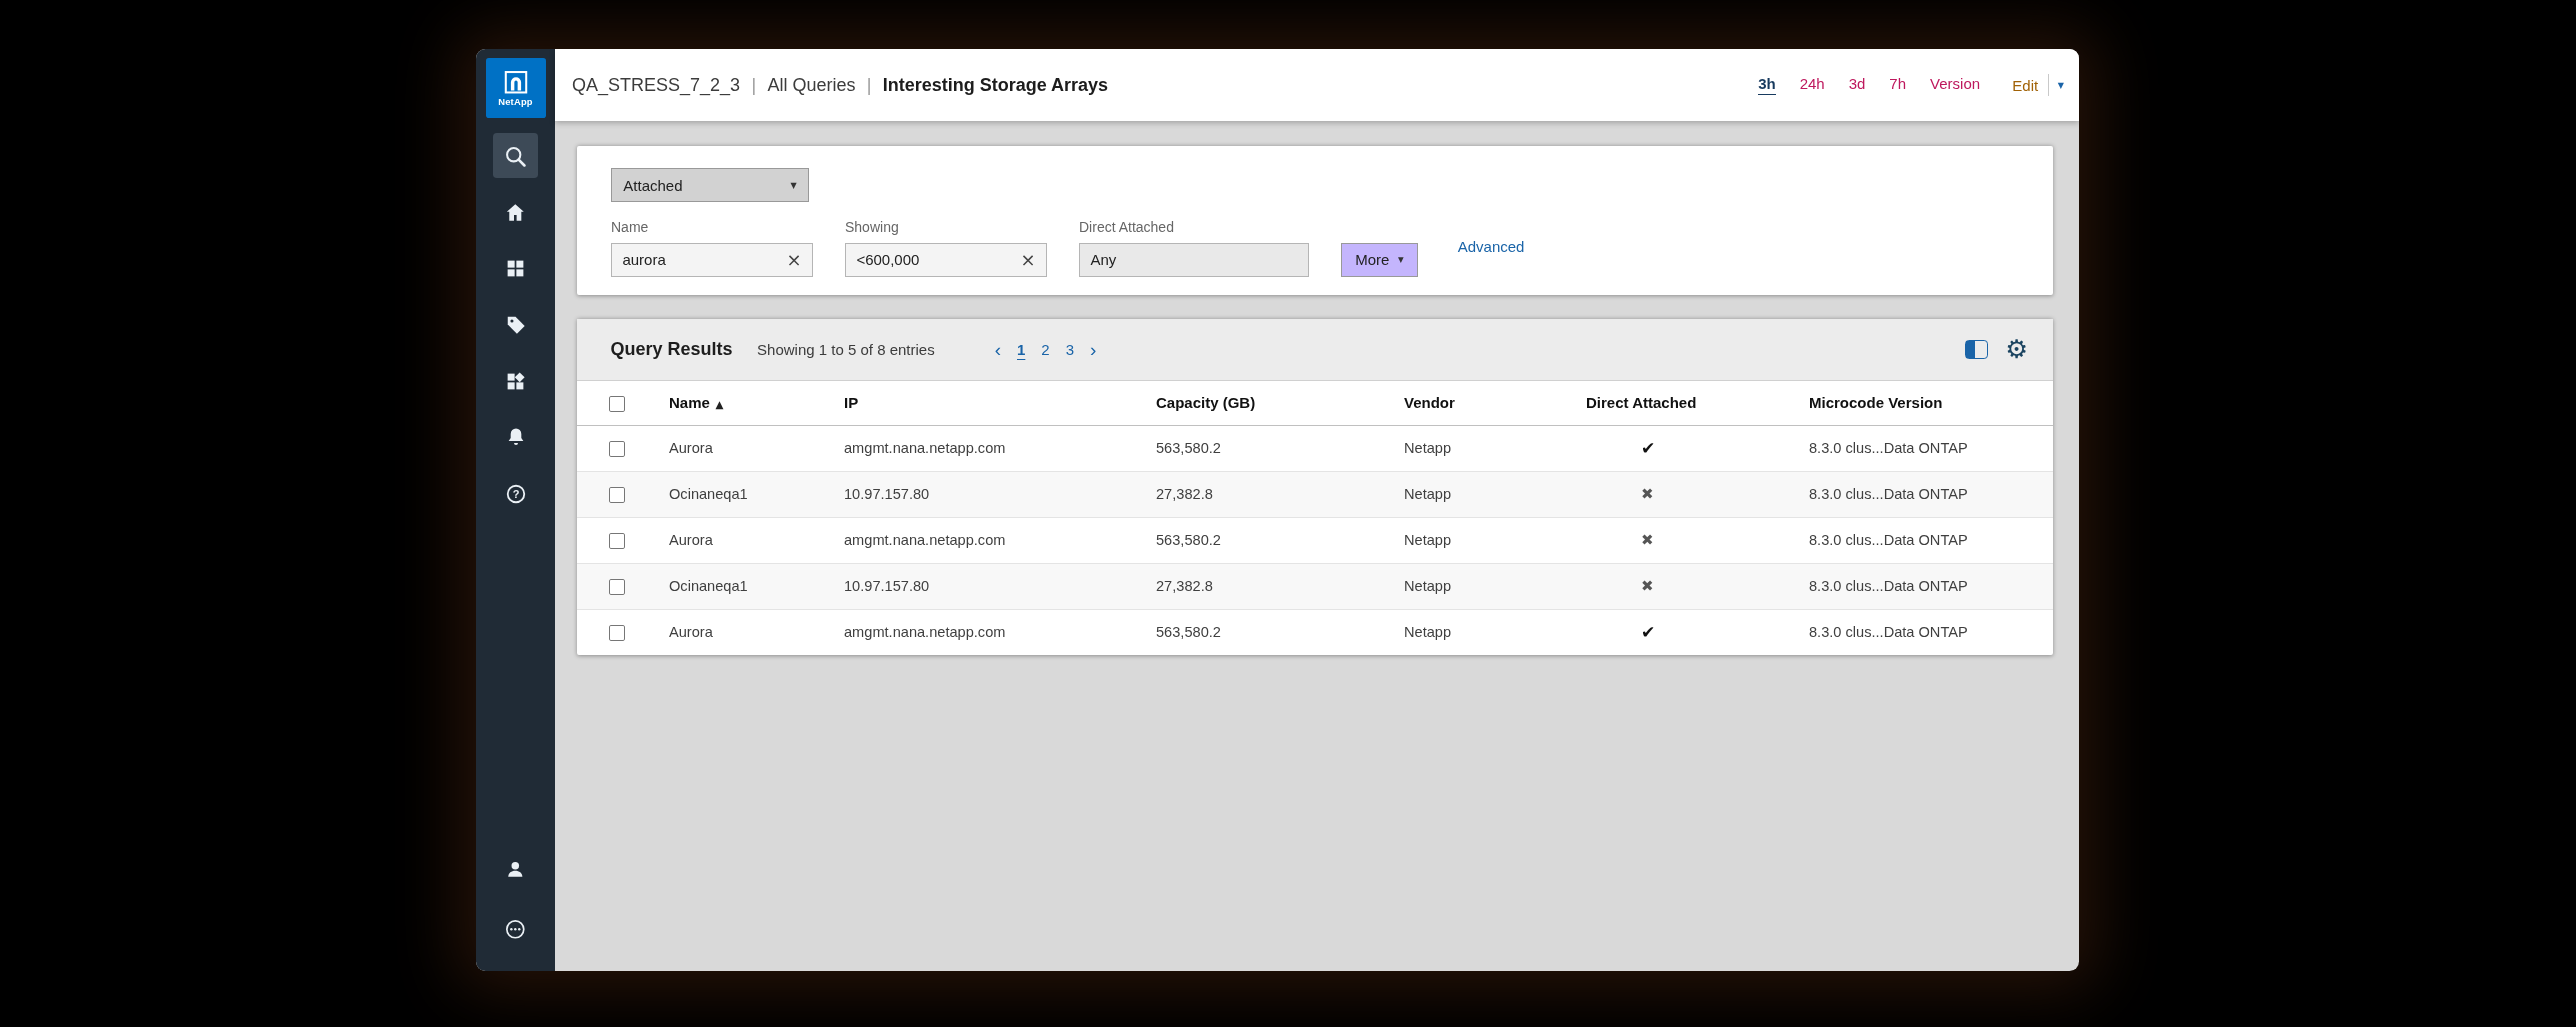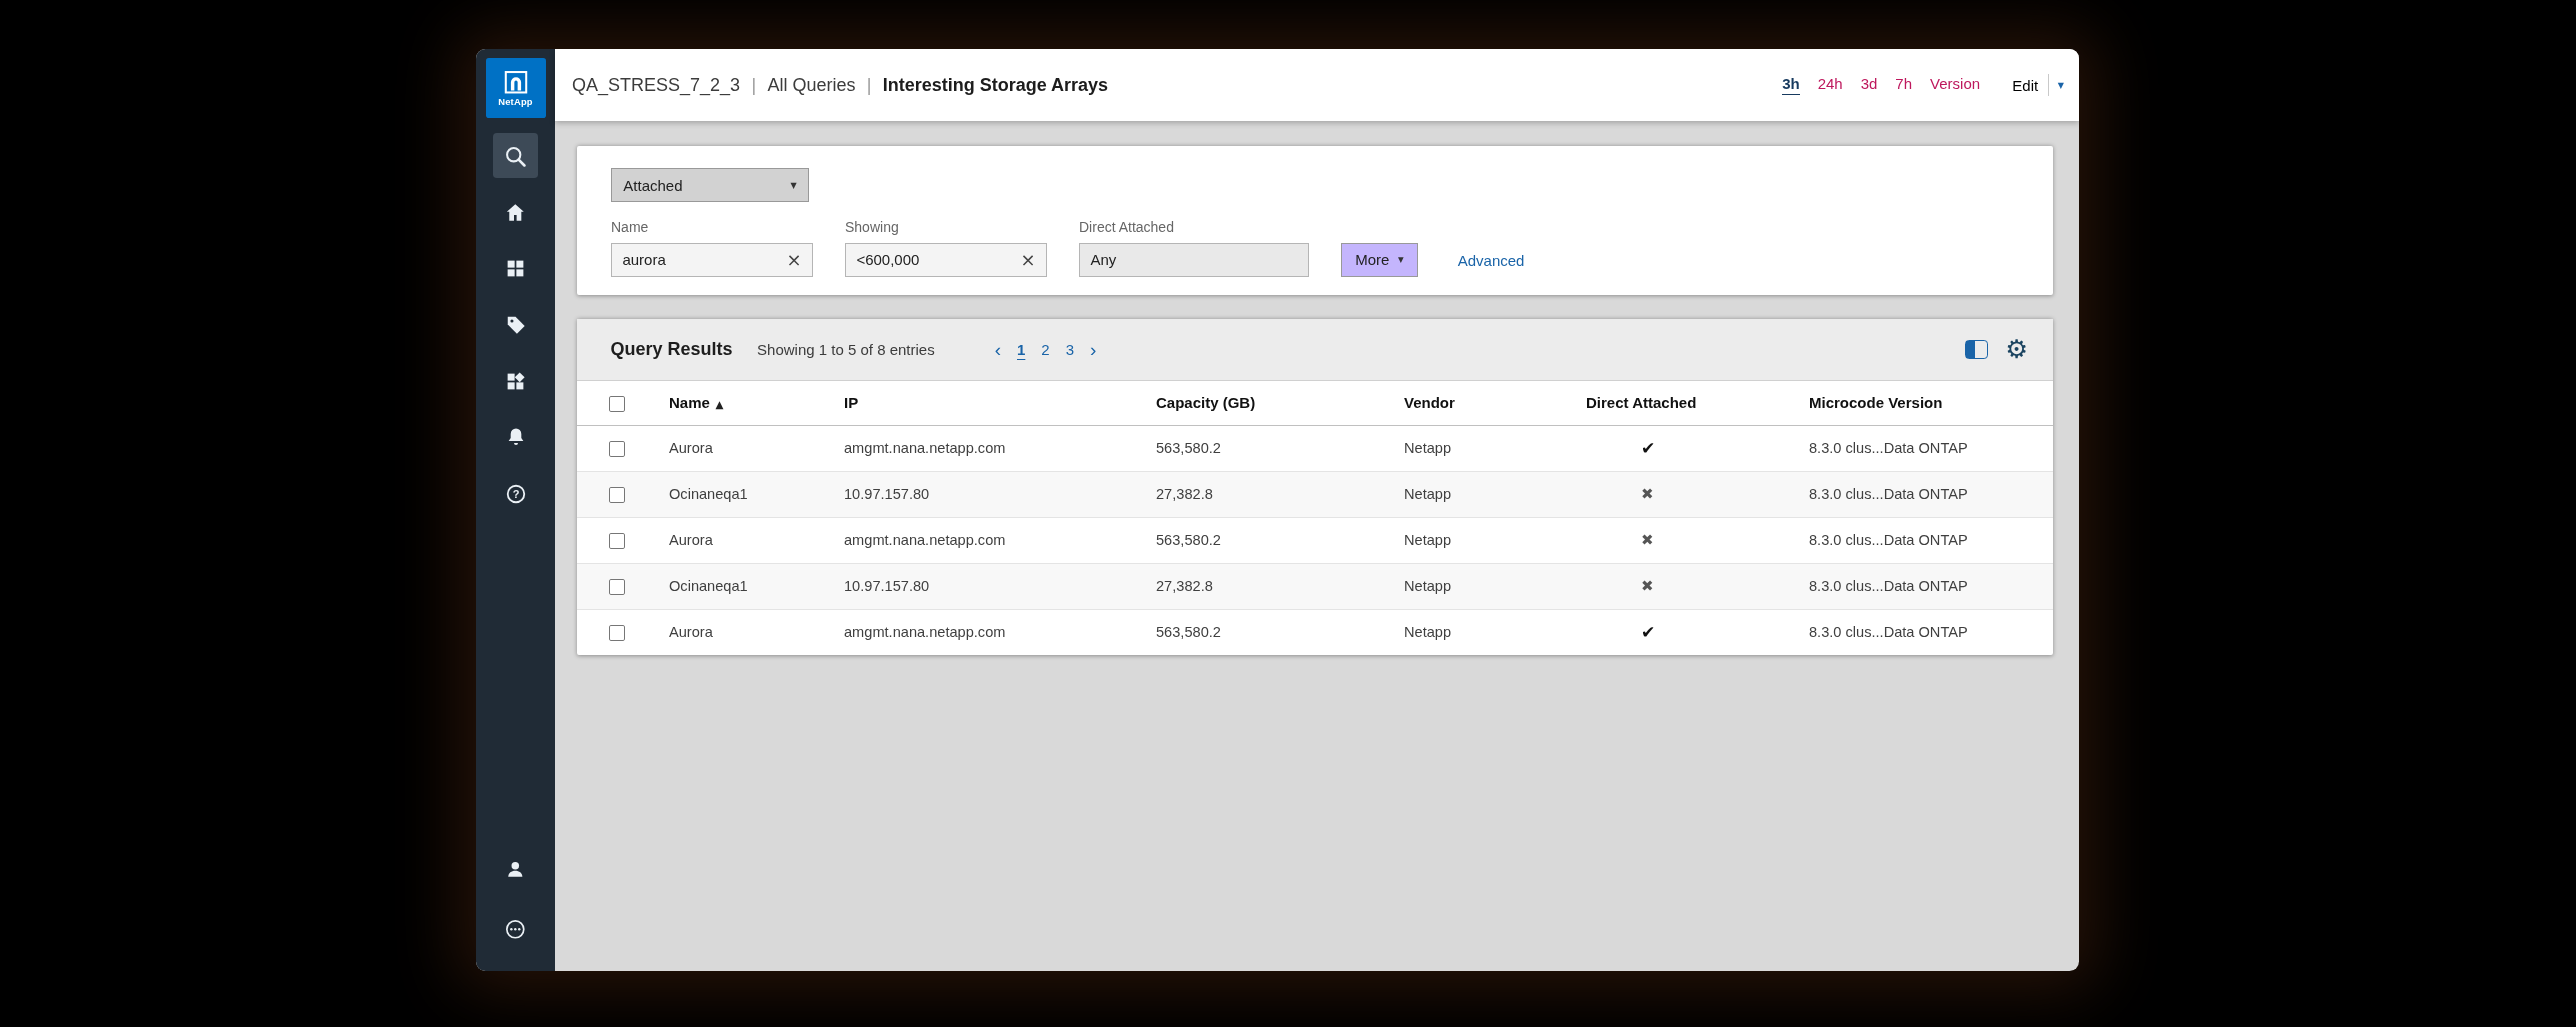--- a/index.html
+++ b/index.html
@@ -47,21 +47,21 @@
     position: relative; z-index: 3;
   }
   .breadcrumb { display: flex; align-items: center; gap: 11.3px; font-size: 18px; color: #3c3c3c; }
   .bc-seg { white-space: nowrap; }
   .bc-last { font-weight: 700; color: #1d1d1d; }
   .bc-sep { color: #9a9a9a; font-weight: 300; }
   .top-right { margin-left: auto; display: flex; align-items: center; gap: 19px; font-size: 15px; }
   .time-link { color: #be185d; cursor: pointer; padding-bottom: 2.8px; border-bottom: 1.9px solid transparent; }
   .time-link.active { color: #173a5e; font-weight: 700; border-bottom-color: #173a5e; }
   .edit-group { display: flex; align-items: center; gap: 9.4px; margin-left: 13.2px; }
-  .edit-link { color: #000000; cursor: pointer; }
+  .edit-link { color: #a16207; cursor: pointer; }
   .top-divider { width: 0.9px; height: 22.6px; background: #c9c9c9; }
   .caret { color: #1a64a8; font-size: 12.3px; cursor: pointer; }
 
   .content { flex: 1; padding: 24.5px 26.4px 0 22px; overflow: hidden; }
 
   
   .filter-card {
     background: #fff; border-radius: 1.9px;
     box-shadow: 0 0.9px 4.7px rgba(0,0,0,0.35);
     padding: 22.6px 34px 26.4px; height: 149px;
@@ -81,21 +81,21 @@
     padding: 0 10.4px; font-size: 15px; color: #222; cursor: text;
   }
   .text-input.input-any { width: 230px; background: #e9e9e9; cursor: default; }
   .clear-x { color: #444; font-size: 18px; line-height: 1; cursor: pointer; font-family: "DejaVu Sans", sans-serif; }
   .more-btn {
     height: 34px; padding: 0 13.2px; background: #c4b5fd; border: 0.9px solid #999;
     font-size: 15px; color: #222; display: flex; align-items: center; gap: 8.5px;
     cursor: pointer; margin-right: 40px;
   }
   .more-caret { font-size: 11.3px; color: #333; }
-  .advanced-link { font-size: 15px; color: #1a64a8; cursor: pointer; margin-bottom: 8px; }
+  .advanced-link { font-size: 15px; color: #1a64a8; cursor: pointer; margin-bottom: 22px; }
 
   
   .results-card { margin-top: 24.5px; background: #fff; border-radius: 1.9px; box-shadow: 0 0.9px 4.7px rgba(0,0,0,0.35); }
   .results-header {
     height: 62px; background: #ececec; border-bottom: 0.9px solid #d0d0d0;
     display: flex; align-items: center; padding: 0 24.5px;
   }
   .results-title { font-size: 18px; font-weight: 700; color: #1d1d1d; margin-left: 9px; }
   .results-summary { font-size: 15px; color: #3c3c3c; margin-left: 24.5px; }
   .pagination { display: flex; align-items: center; gap: 16px; margin-left: 60px; font-size: 15px; }
@@ -205,21 +205,21 @@
 
     <div class="topbar">
       <div class="breadcrumb">
           <span class="bc-seg">QA_STRESS_7_2_3</span>
           <span class="bc-sep">|</span>
           <span class="bc-seg">All Queries</span>
           <span class="bc-sep">|</span>
           <span class="bc-seg bc-last">Interesting Storage Arrays</span>
         </div>
       <div class="top-right">
-        <div class="top-right" style="gap:18px;text-align:center;">
+        <div class="top-right" style="gap:24px;text-align:center;">
             <span class="time-link active">3h</span>
             <span class="time-link">24h</span>
             <span class="time-link">3d</span>
             <span class="time-link">7h</span>
             <span class="time-link">Version</span>
           </div>
         <div class="edit-group">
           <span class="edit-link">Edit</span>
           <span class="top-divider"></span>
           <span class="caret">▾</span>

